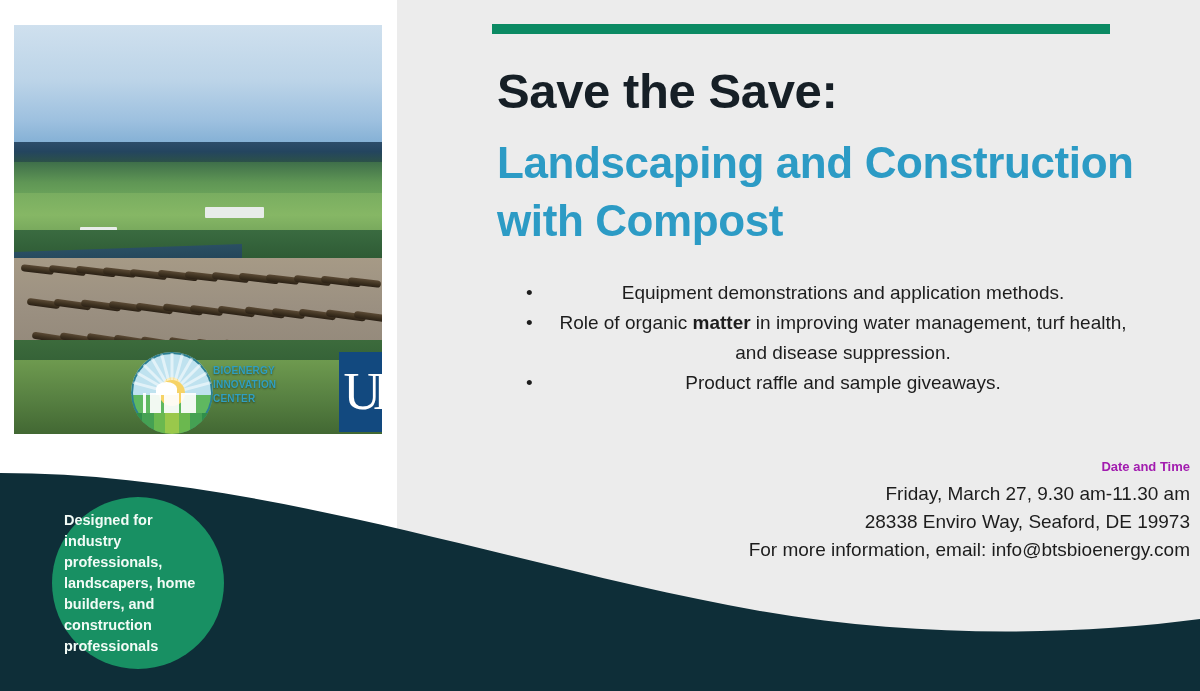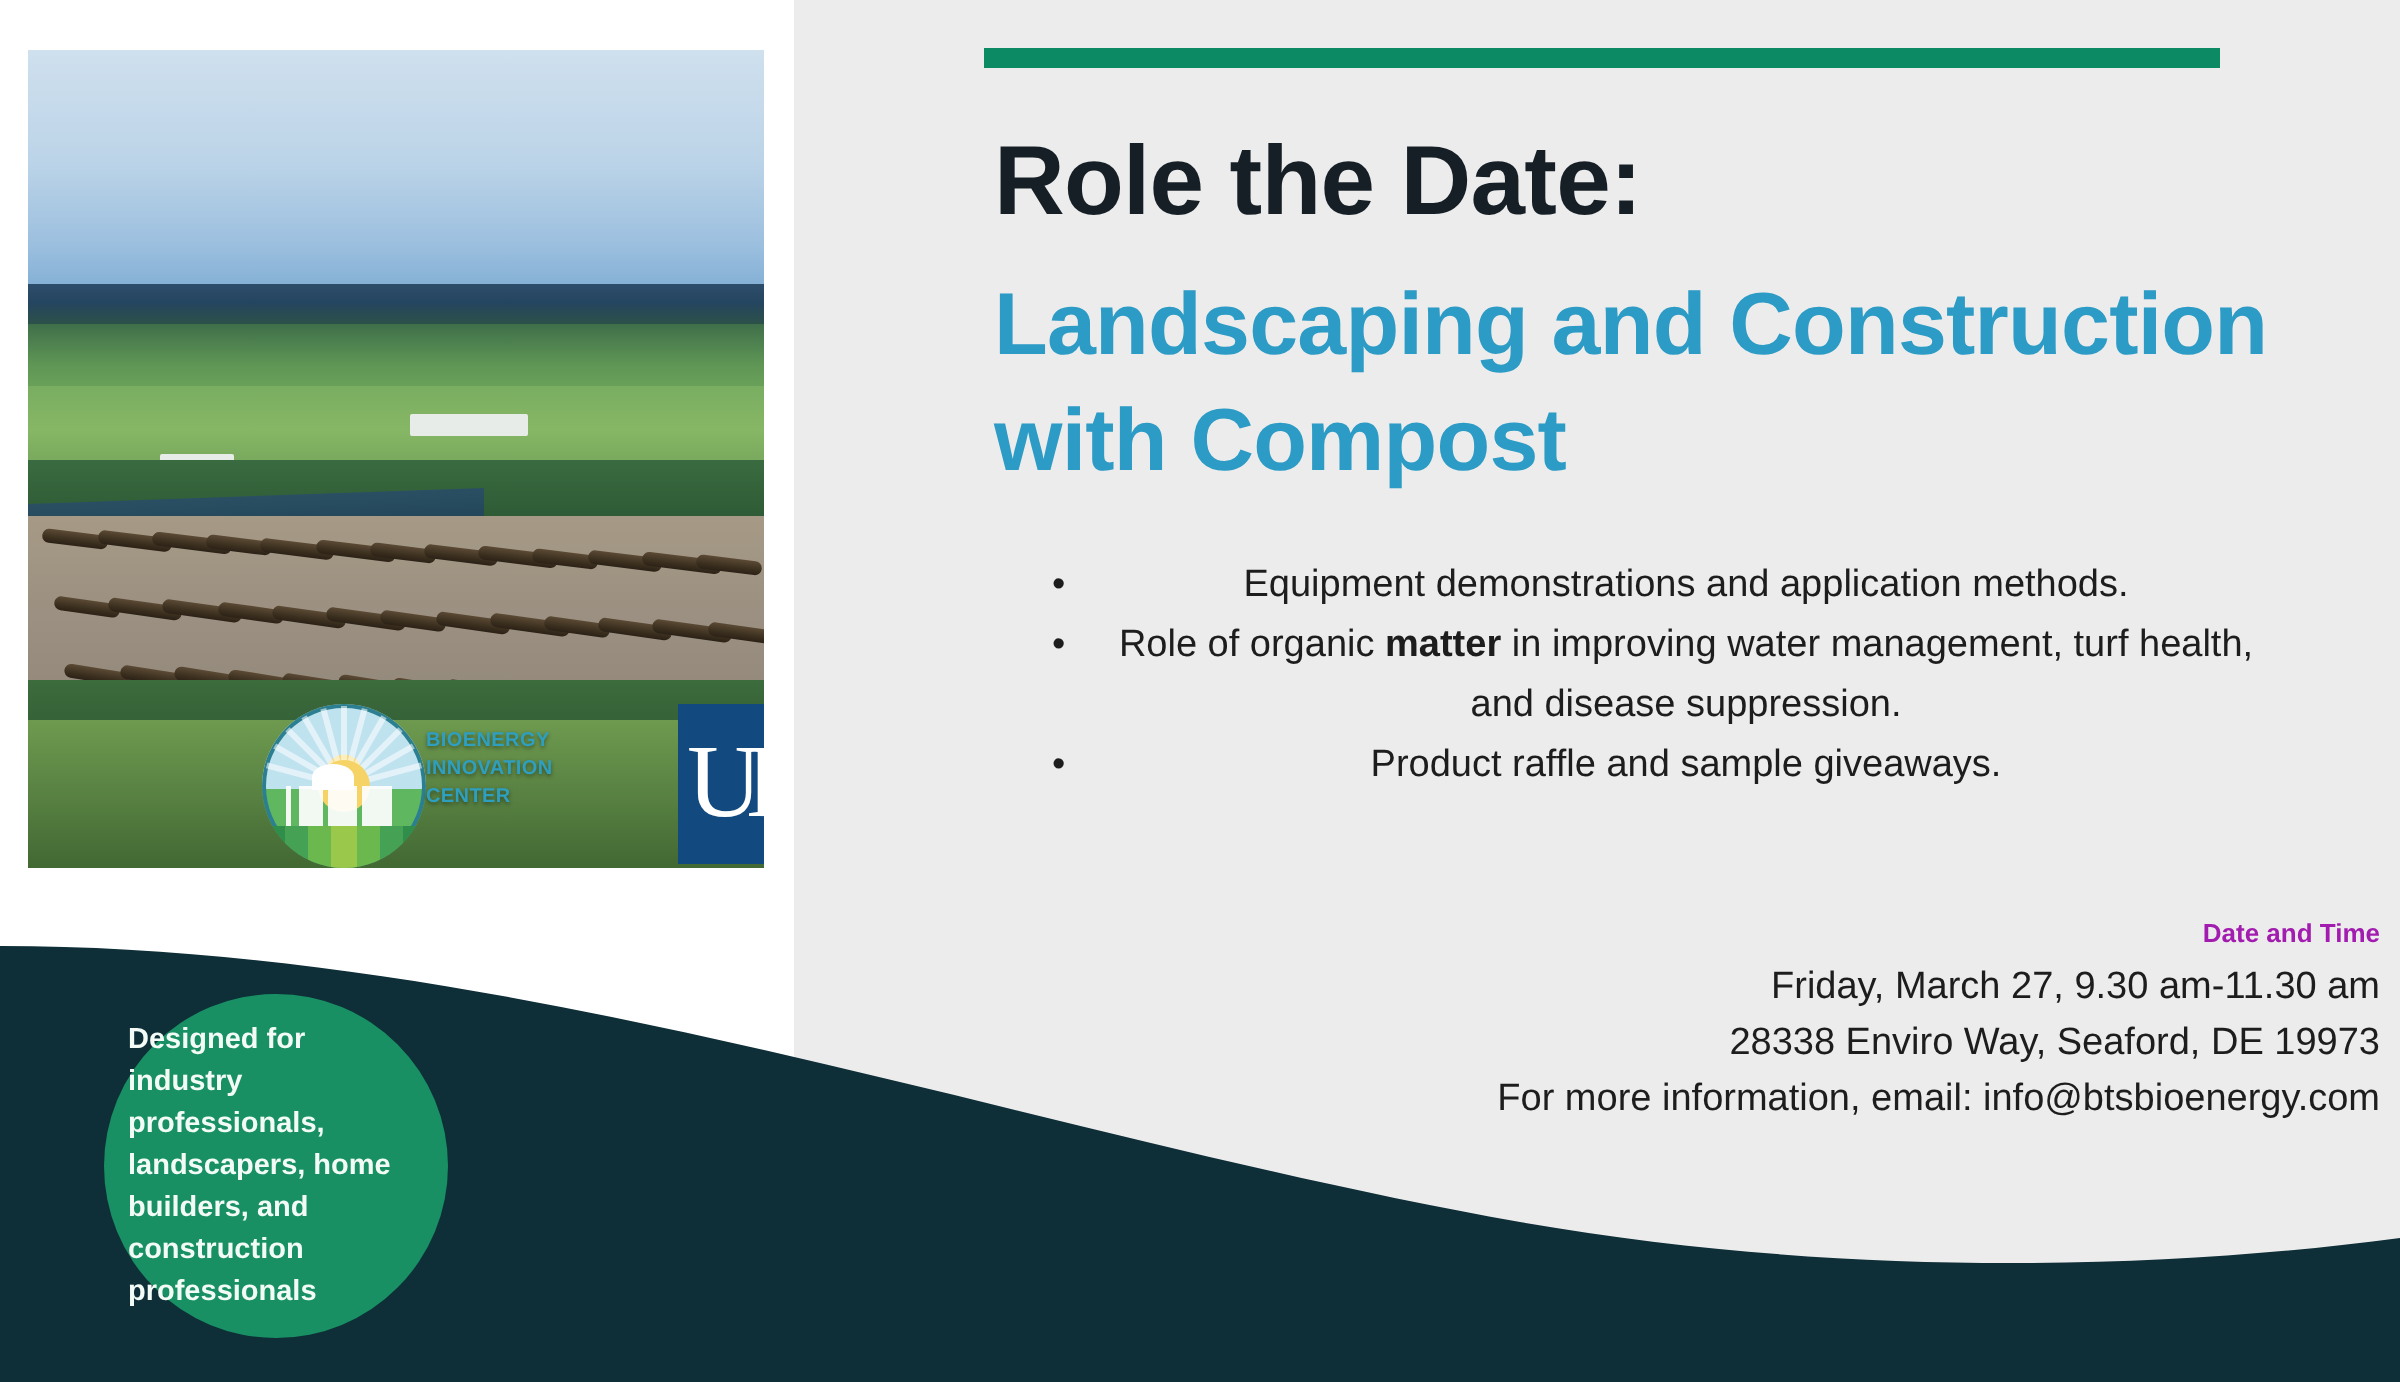--- a/index.html
+++ b/index.html
@@ -269,21 +269,21 @@
       <div>INNOVATION</div>
       <div>CENTER</div>
     </div>
     <div class="logo-ud" style="left:283px;top:327px;margin-left:42px;">
       <span>UD</span>
     </div>
   </div>
 
   <div class="green-bar"></div>
 
-  <div class="title-main">Role the Date:</div>
+  <div class="title-main">Save the Save:</div>
 
   <div class="title-sub">
     <div>Landscaping and Construction</div>
     <div>with Compost</div>
   </div>
 
   <ul class="bullets">
     <li><span>Equipment demonstrations and application methods.</span></li>
     <li><span>Role of organic </span><b>matter</b><span> in improving water management, turf health, and disease suppression.</span></li>
     <li><span>Product raffle and sample giveaways.</span></li>

